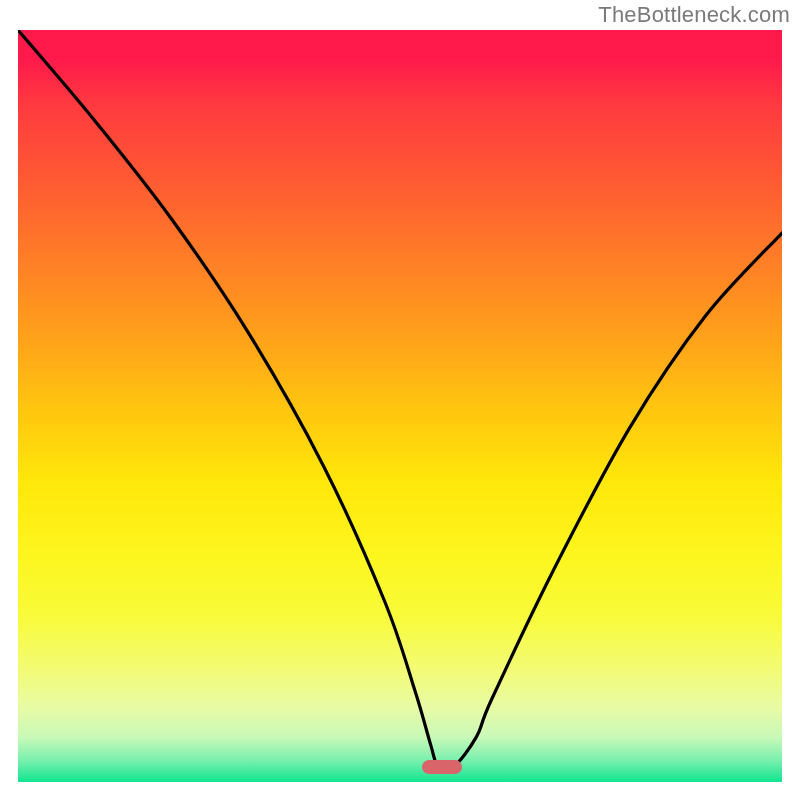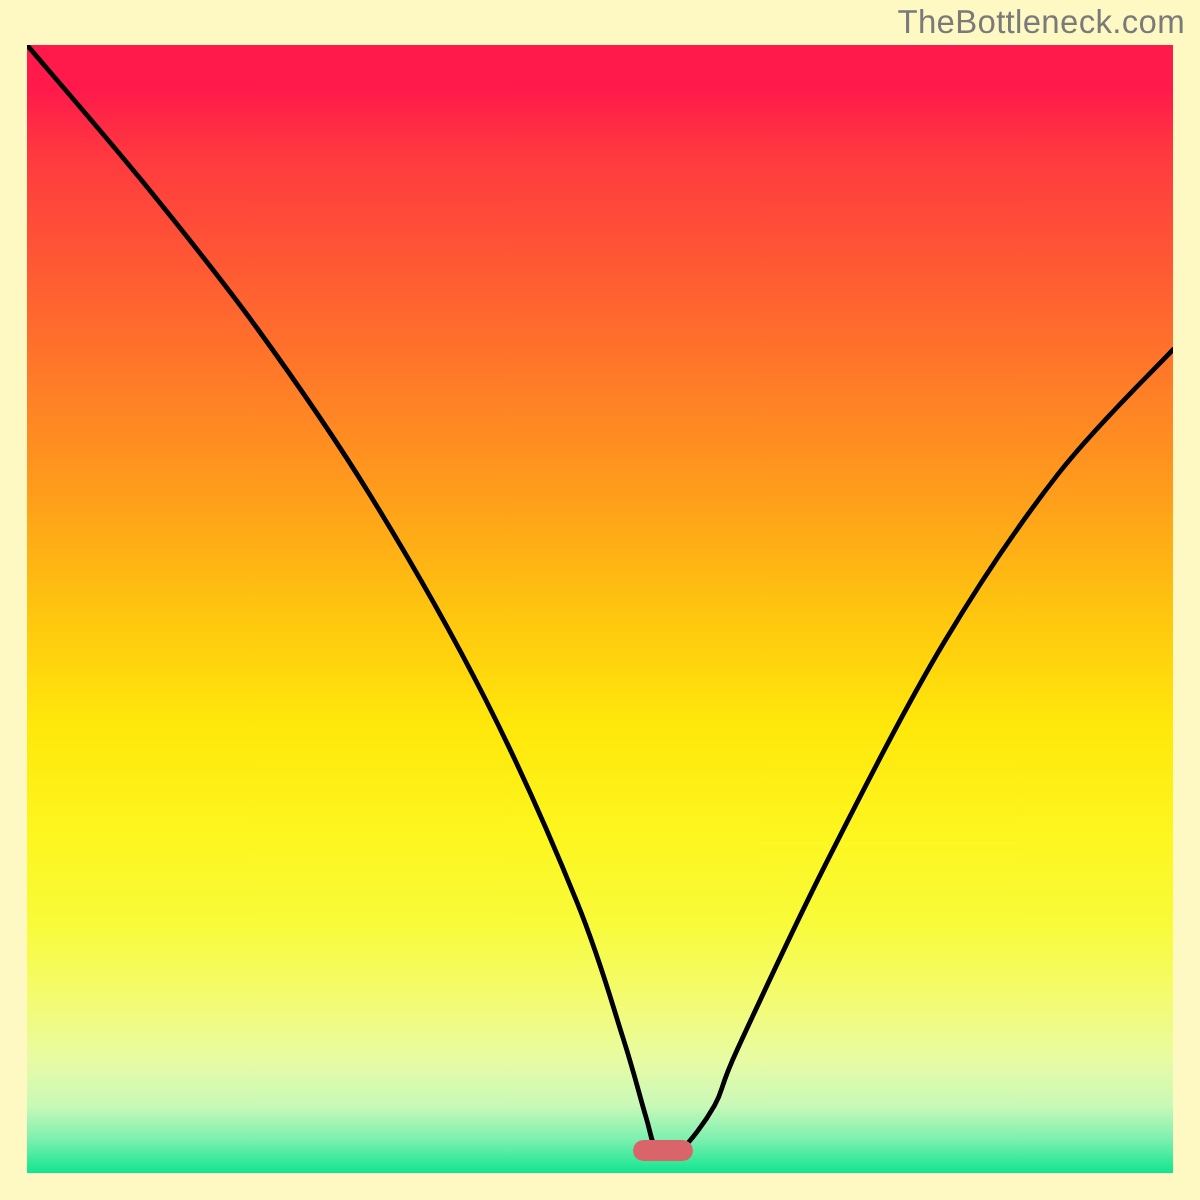--- a/index.html
+++ b/index.html
@@ -8,21 +8,21 @@
     width: 800px;
     height: 800px;
     background: #000;
     overflow: hidden;
     font-family: Arial, Helvetica, sans-serif;
   }
   .frame {
     position: relative;
     width: 800px;
     height: 800px;
-    background: #fef9c3;
+    background: #ffffff;
   }
   .watermark {
     position: absolute;
     top: 2px;
     right: 10px;
     color: #7a7a7a;
     font-size: 22px;
     font-weight: 500;
     letter-spacing: 0.2px;
     z-index: 5;

